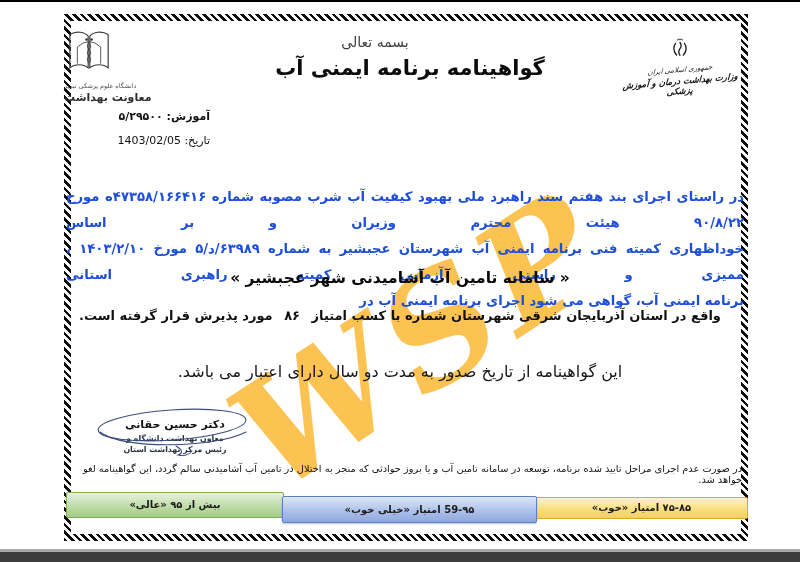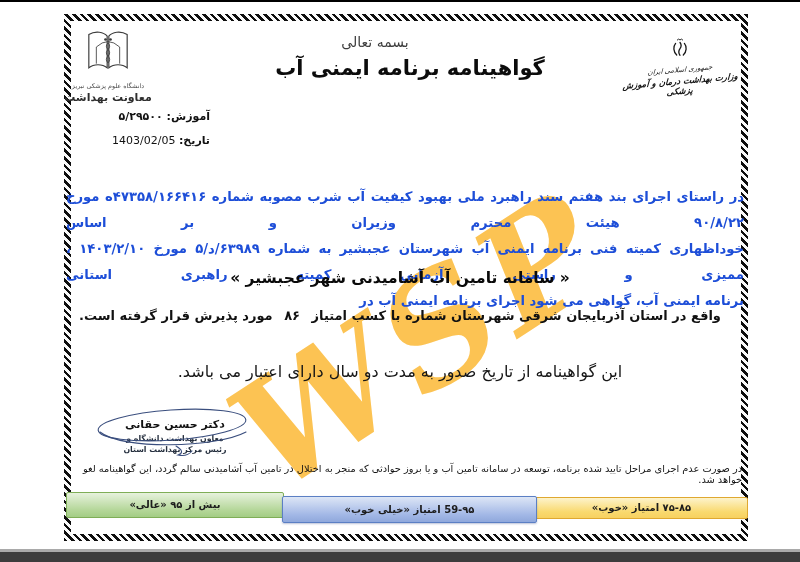--- a/index.html
+++ b/index.html
@@ -21,36 +21,36 @@
   .watermark{left:205px;top:195px;width:430px;height:290px;z-index:2;
     display:flex;align-items:center;justify-content:center;
     transform:rotate(-33deg);pointer-events:none;}
   .watermark span{font-family:"DejaVu Serif", serif;font-style:italic;font-weight:bold;
     font-size:148px;letter-spacing:8px;color:#fcc353;line-height:1;}
 
   .z{z-index:3;}
   .rtl{direction:rtl;}
 
   
-  .logo-block{left:64px;top:28px;width:88px;text-align:center;}
+  .logo-block{left:64px;top:28px;width:88px;text-align:left;}
   .logo-block .org1{font-size:6.4px;color:#4a4a4a;margin-top:2px;}
   .logo-block .org2{font-size:11px;font-weight:bold;color:#2e2e2e;margin-top:1px;}
   .bismillah{left:325px;top:34px;width:100px;text-align:center;font-size:14px;color:#3d3d3d;}
   .cert-title{left:255px;top:56px;width:310px;text-align:center;
     font-size:21px;font-weight:bold;color:#0c0c0c;}
   .emblem-block{left:612px;top:36px;width:136px;text-align:center;}
   .emblem-line1{font-size:7px;color:#1c1c1c;transform:rotate(-5deg) skewX(-8deg);
     font-style:italic;margin-top:2px;}
   .emblem-line2{font-size:8.6px;color:#141414;transform:rotate(-5deg) skewX(-8deg);
     font-style:italic;font-weight:bold;margin-top:2px;}
 
   
   .meta-number{left:100px;top:110px;width:110px;text-align:right;font-size:11px;font-weight:bold;}
   .meta-date{left:95px;top:134px;width:115px;text-align:right;font-size:11px;}
-  .meta-date .lbl{font-weight:bold;}
+  .meta-date .lbl{font-weight:normal;}
 
   
   .paragraph{left:66px;top:184px;width:678px;font-size:13.2px;font-weight:bold;
     line-height:26px;color:#1d4ed8;}
   .pline{text-align:justify;text-align-last:justify;}
   .pline.last{text-align:right;text-align-last:right;}
   .system-title{left:100px;top:269px;width:600px;text-align:center;
     font-size:15.5px;font-weight:bold;color:#0a0a0a;}
   .result-line{left:60px;top:308px;width:680px;text-align:center;font-size:13px;font-weight:bold;}
   .result-line .score{margin:4px 7px;}

